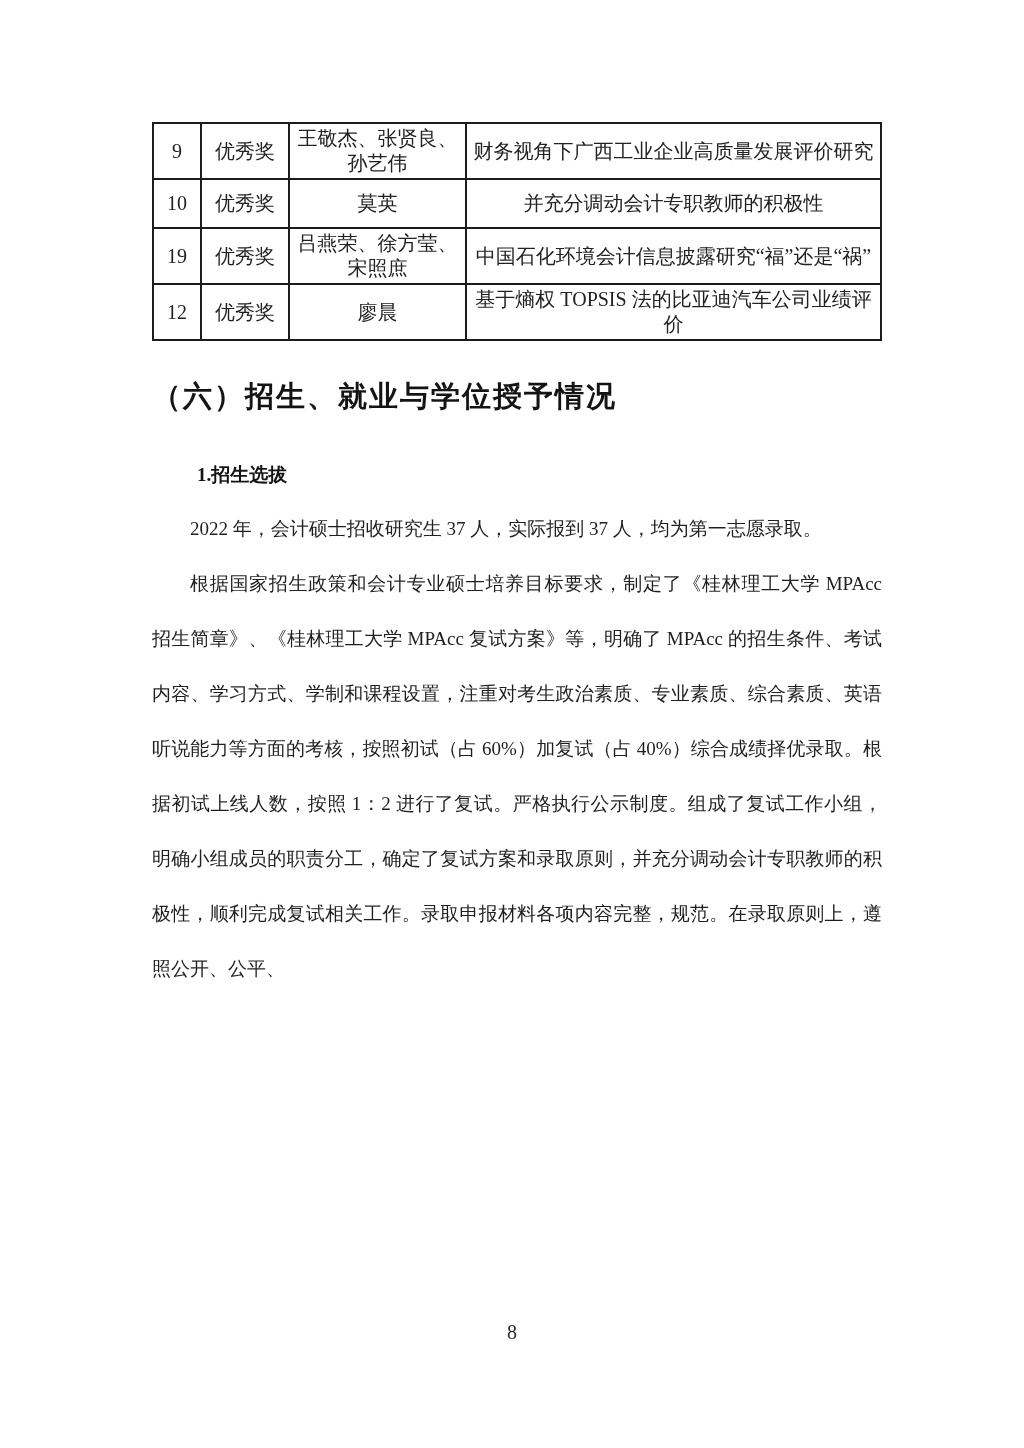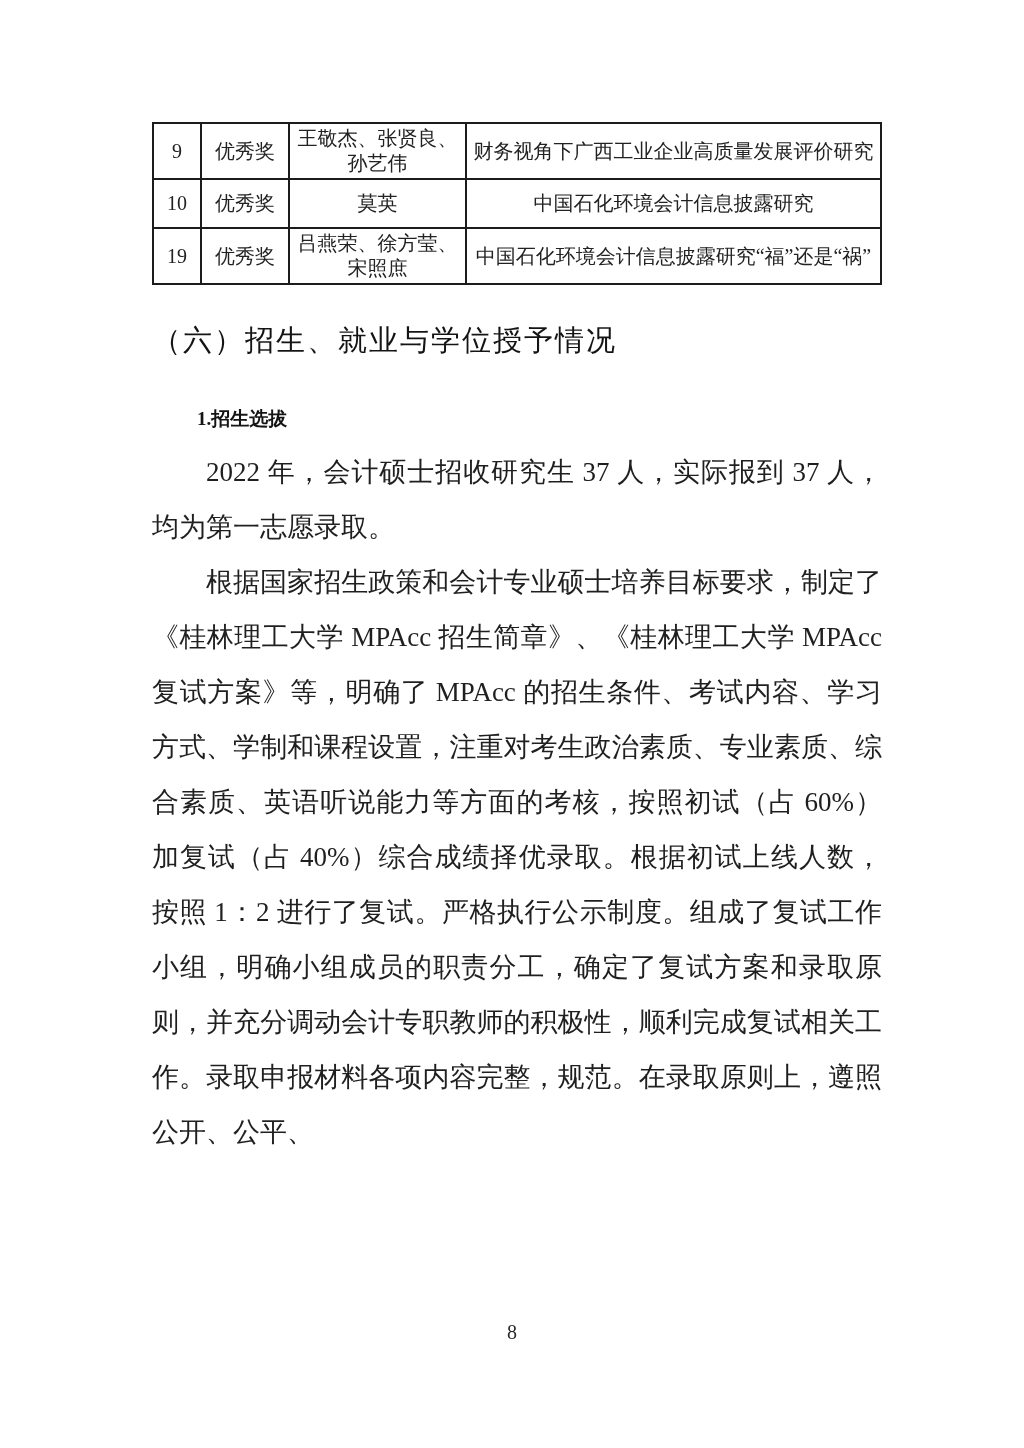--- a/index.html
+++ b/index.html
@@ -44,39 +44,39 @@
   tr.row-h52 td { height: 48px; }
   col.col-no     { width: 48px;  }
   col.col-award  { width: 88px;  }
   col.col-authors{ width: 177px; }
   col.col-title  { width: 415px; }
   
   .sec-heading {
     margin-top: 34px;
     font-size: 29px;
     line-height: 42px;
-    font-weight: normal;
+    font-weight: bold;
     letter-spacing: 2px;
     color: #141414;
   }
   .sub-heading {
     margin-top: 38px;
     margin-left: 45px;
     font-size: 19px;
     line-height: 40px;
     font-weight: bold;
     color: #141414;
   }
   
   .body-text {
     margin-top: 6px;
   }
   p.body-para {
     margin: 0;
-    font-size: 27px;
+    font-size: 19px;
     line-height: 55px;
     text-align: justify;
     text-indent: 2em;
     color: #1f1f1f;
     word-break: break-all;
   }
   
   .page-number {
     position: absolute;
     left: 0;
@@ -104,27 +104,33 @@
         <tr class="row-h53">
           <td>9</td>
           <td>优秀奖</td>
           <td>王敬杰、张贤良、孙艺伟</td>
           <td>财务视角下广西工业企业高质量发展评价研究</td>
         </tr>
         <tr class="row-h47">
           <td>10</td>
           <td>优秀奖</td>
           <td>莫英</td>
-          <td>中国石化环境会计信息披露研究</td>
+          <td>并充分调动会计专职教师的积极性</td>
         </tr>
         <tr class="row-h52">
           <td>19</td>
           <td>优秀奖</td>
           <td>吕燕荣、徐方莹、宋照庶</td>
           <td>中国石化环境会计信息披露研究“福”还是“祸”</td>
+        </tr>
+        <tr class="row-h53">
+          <td>12</td>
+          <td>优秀奖</td>
+          <td>廖晨</td>
+          <td>基于熵权 TOPSIS 法的比亚迪汽车公司业绩评价</td>
         </tr>
       </tbody>
     </table>
 
     <div class="sec-heading">（六）招生、就业与学位授予情况</div>
 
     <div class="sub-heading">1.招生选拔</div>
 
     <div class="body-text">
       <p class="body-para">2022 年，会计硕士招收研究生 37 人，实际报到 37 人，均为第一志愿录取。</p>

